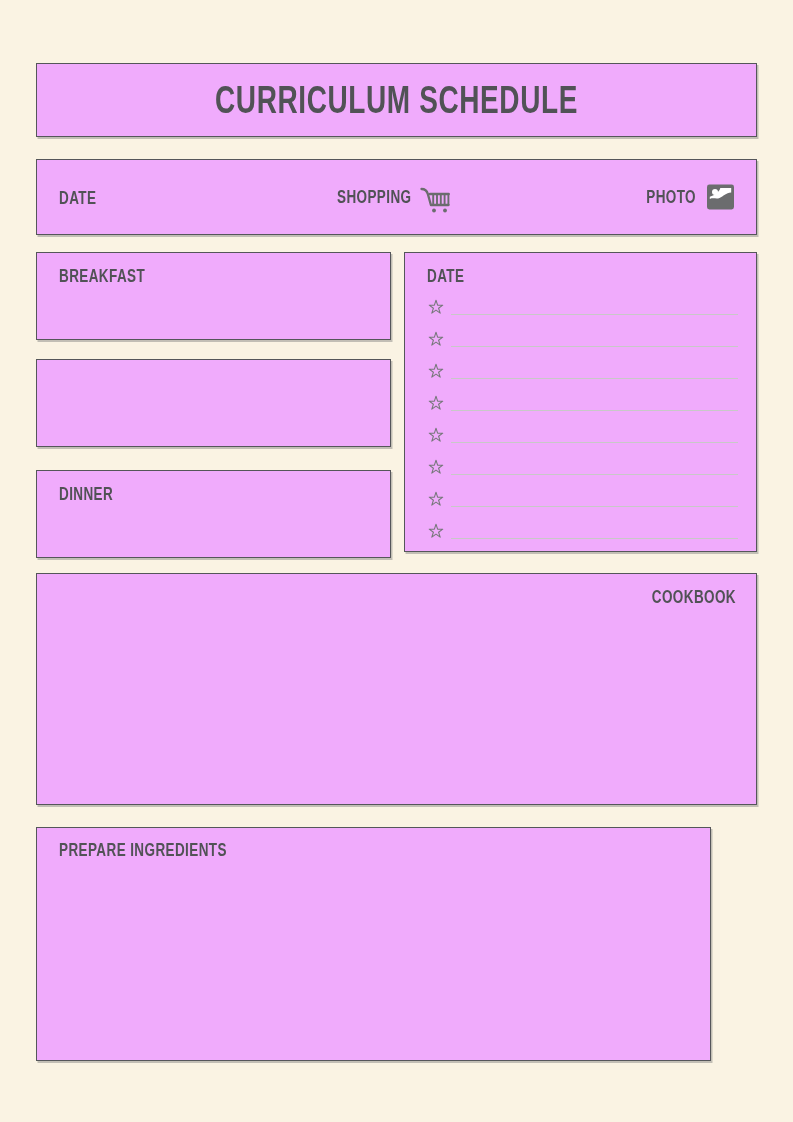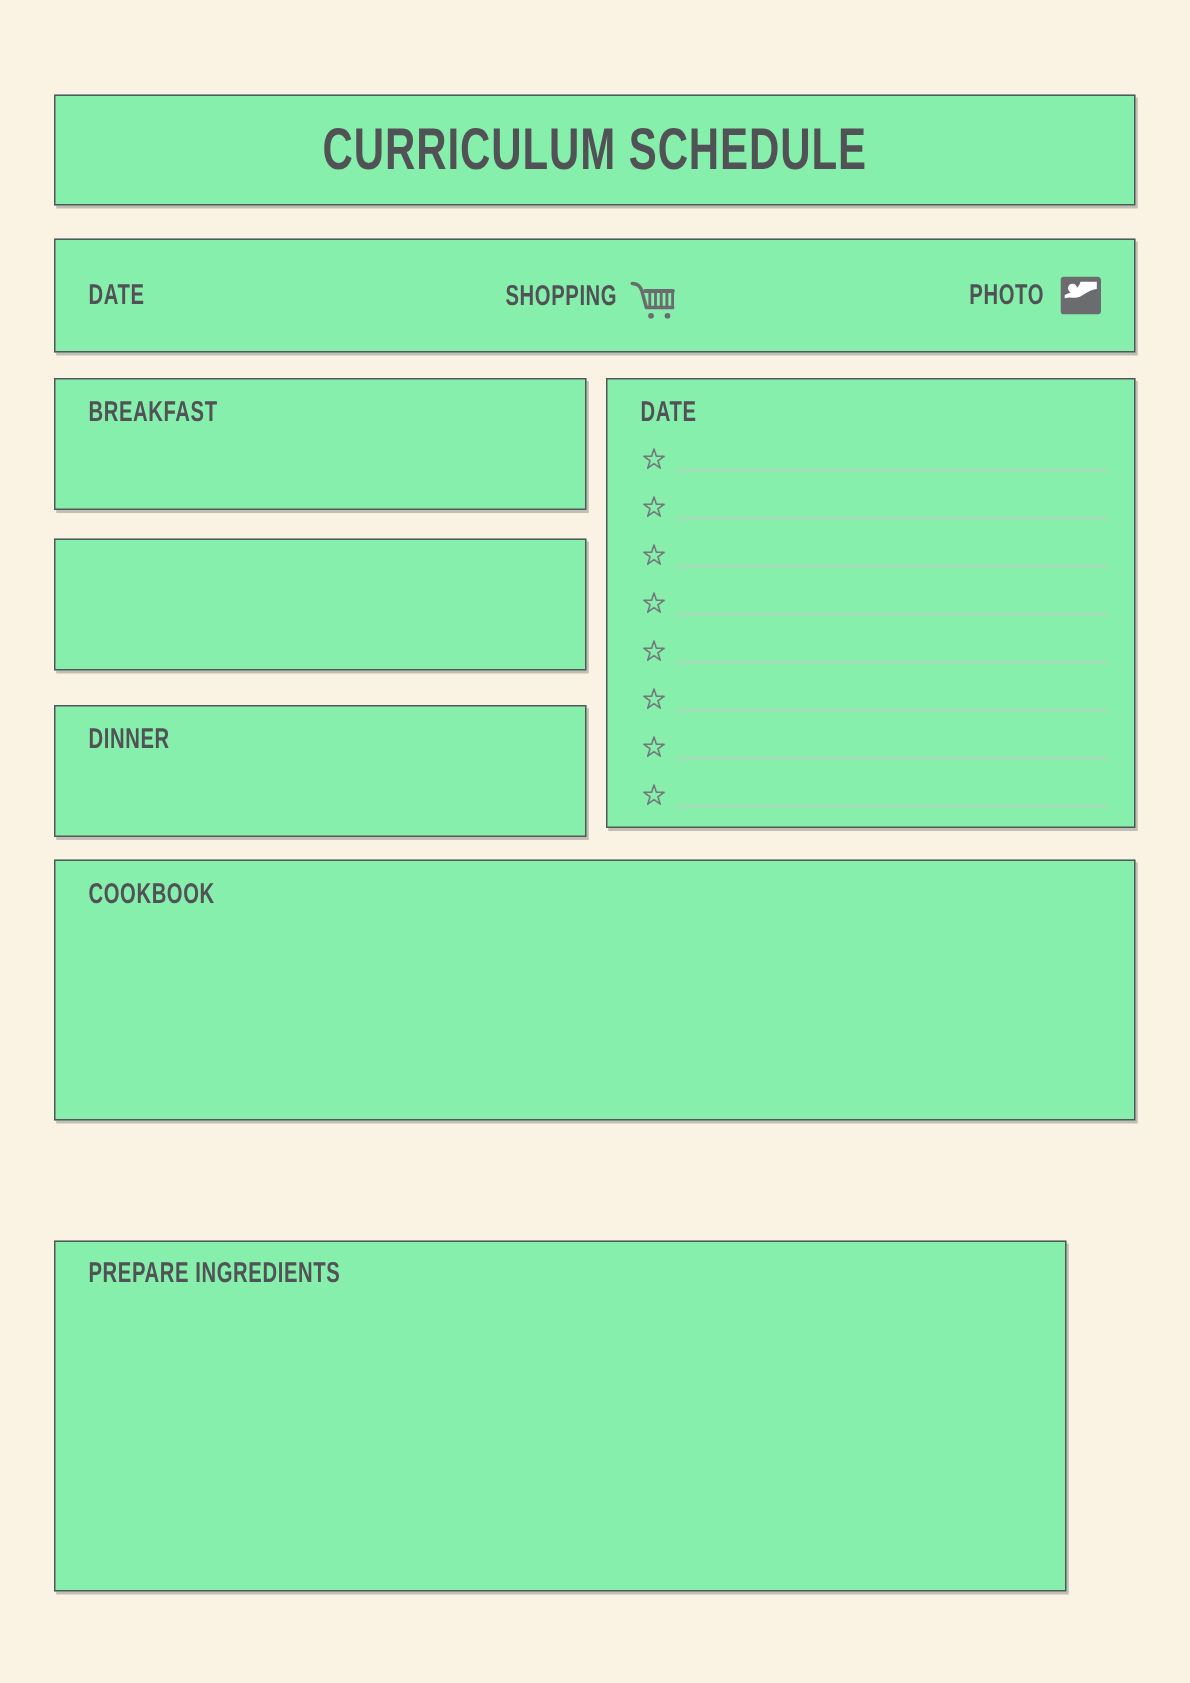--- a/index.html
+++ b/index.html
@@ -1,21 +1,21 @@
 <!DOCTYPE html>
 <html><head>
 <meta charset="utf-8">
 <style>
   html,body{margin:0;padding:0;background:#FAF3E3;}
   .page{
     position:relative;width:793px;height:1122px;background:#FAF3E3;
     font-family:"Liberation Sans",sans-serif;overflow:hidden;
   }
   .panel{
-    position:absolute;background:#86efac;border:1.6px solid #55565A;
+    position:absolute;background:#f0abfc;border:1.6px solid #55565A;
     box-shadow:1.5px 2px 0 rgba(90,91,95,0.35);box-sizing:border-box;
   }
   .lbl-row{line-height:16px;}
   .lbl{
     display:inline-block;font-weight:700;font-size:13.5px;line-height:16px;
     color:#515256;letter-spacing:0.4px;
     transform:scaleY(1.42);transform-origin:center;white-space:nowrap;
   }
   .title{
     margin:0;font-weight:700;font-size:28px;color:#515256;letter-spacing:0.6px;
@@ -28,21 +28,21 @@
   .header-right{position:absolute;right:22px;top:50%;transform:translateY(-50%);display:flex;align-items:center;gap:11px;margin-left:30px;}
   .cart-icon{width:33px;height:33px;margin-top:4px;}
   .photo-icon{width:27px;height:26px;}
   .meal-panel{left:36px;width:355px;height:88px;padding:14px 20px 0 22px;}
   .bf{top:252px}.lu{top:359px}.di{top:470px}
   .date-panel{left:404px;top:252px;width:353px;height:300px;padding:14px 18px 0 22px;}
   .rows{margin-top:0;}
   .row{display:flex;align-items:flex-end;height:32px;gap:6px;}
   .star{width:18px;height:18px;flex:0 0 auto;margin-bottom:0px;}
   .row-line{flex:1;border-bottom:1.5px solid #C8C8C8;margin-bottom:1px;}
-  .cookbook-panel{left:36px;top:573px;width:721px;height:174px;padding:14px 20px 0 22px;}
+  .cookbook-panel{left:36px;top:573px;width:721px;height:232px;padding:14px 20px 0 22px;text-align:right;}
   .prepare-panel{left:36px;top:827px;width:675px;height:234px;padding:13px 20px 0 22px;}
   .fill-area{position:absolute;left:4px;right:4px;top:40px;bottom:4px;}
 </style>
 </head>
 <body>
 
 <div class="page">
 
   <div class="panel title-panel">
     <h1 class="title">CURRICULUM SCHEDULE</h1>

